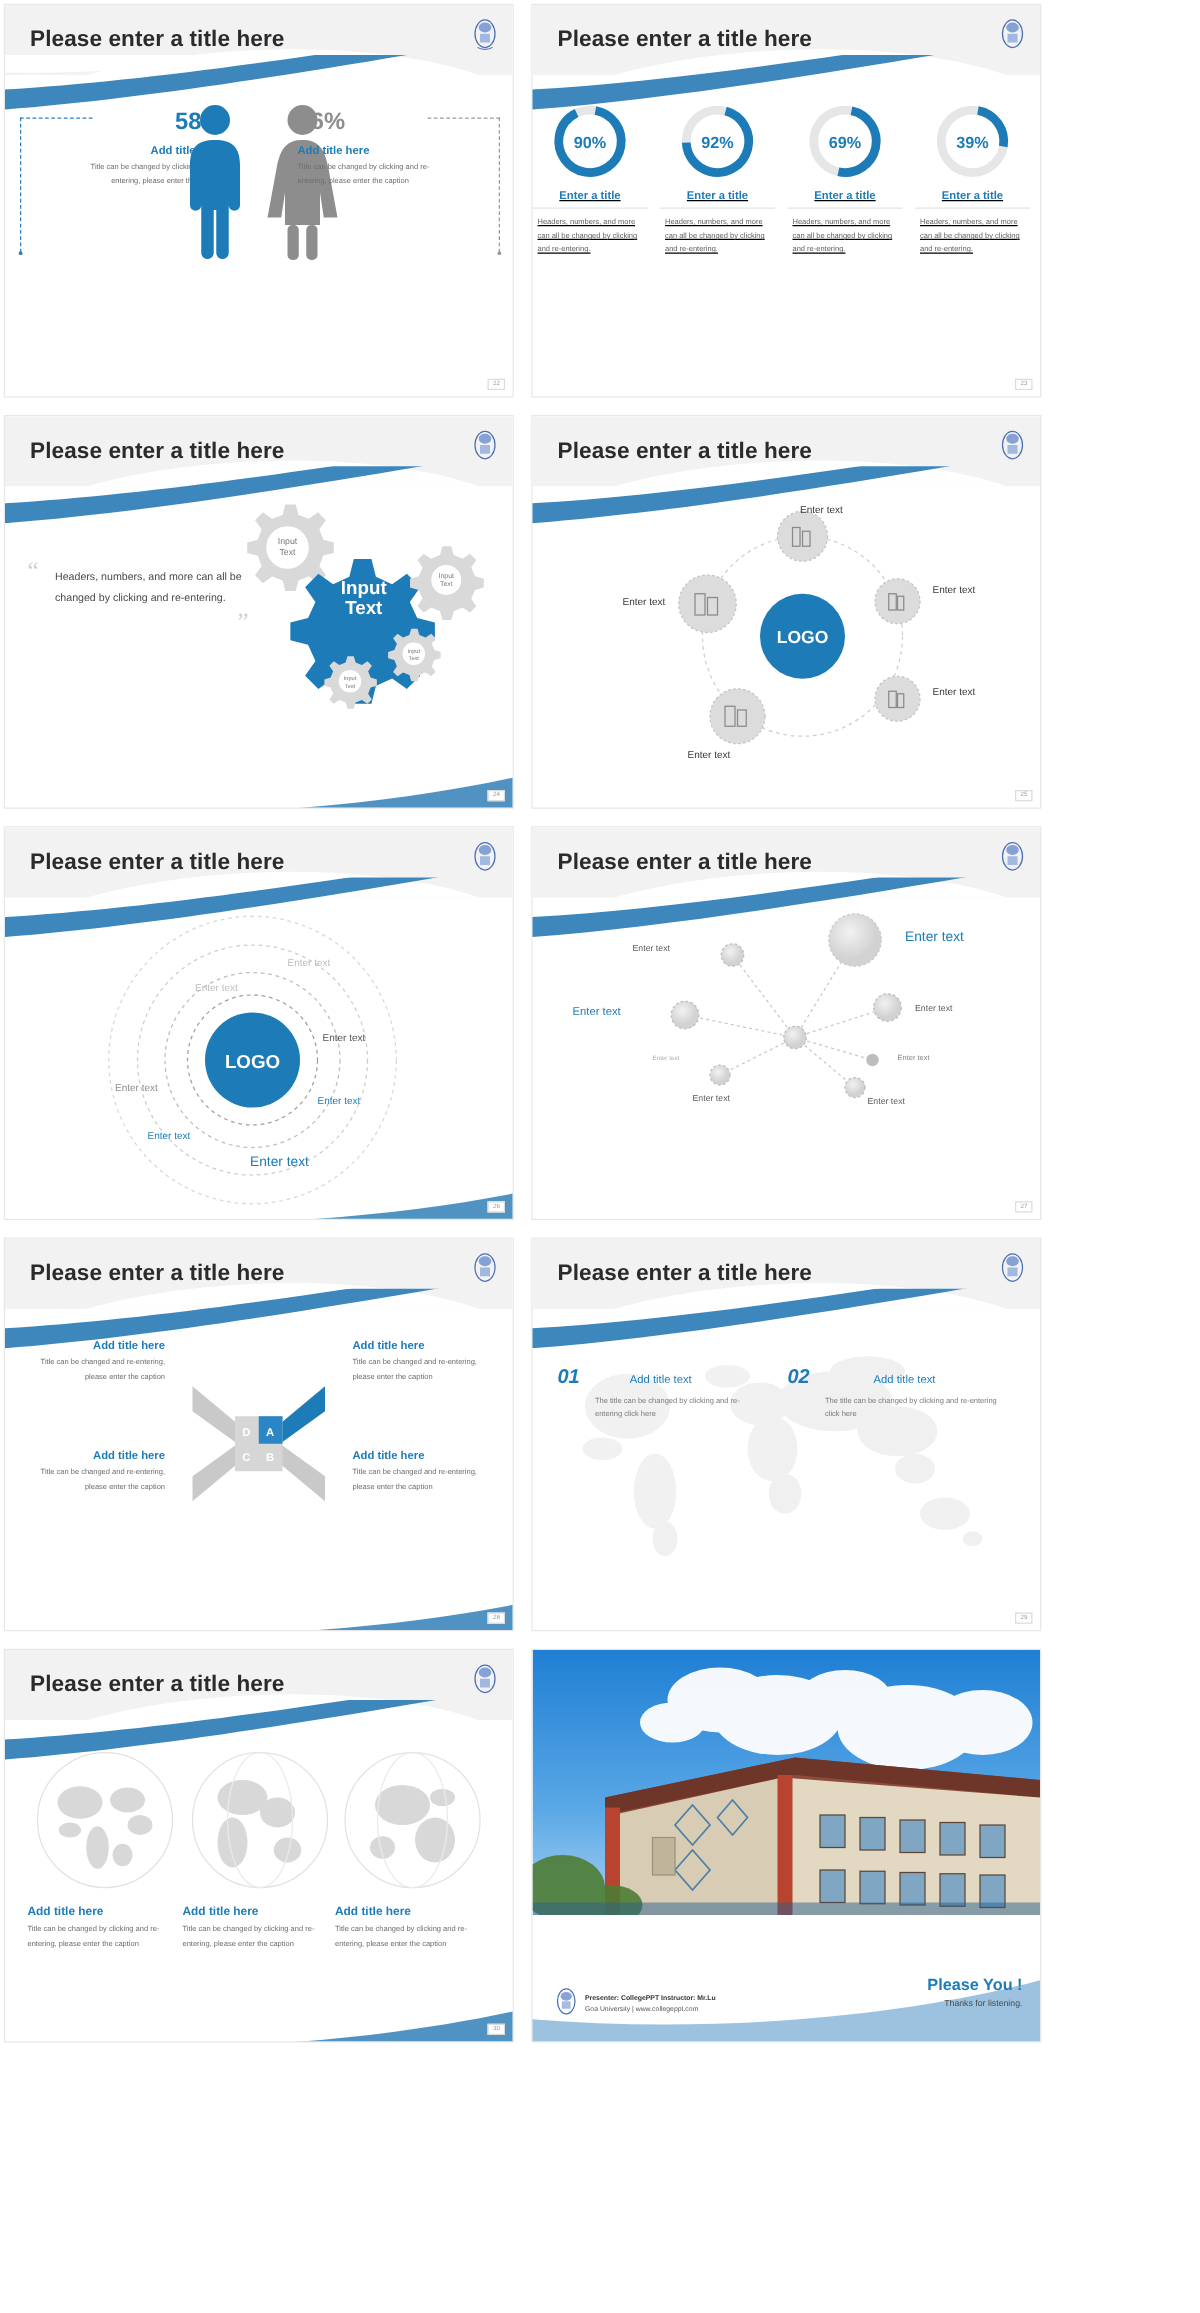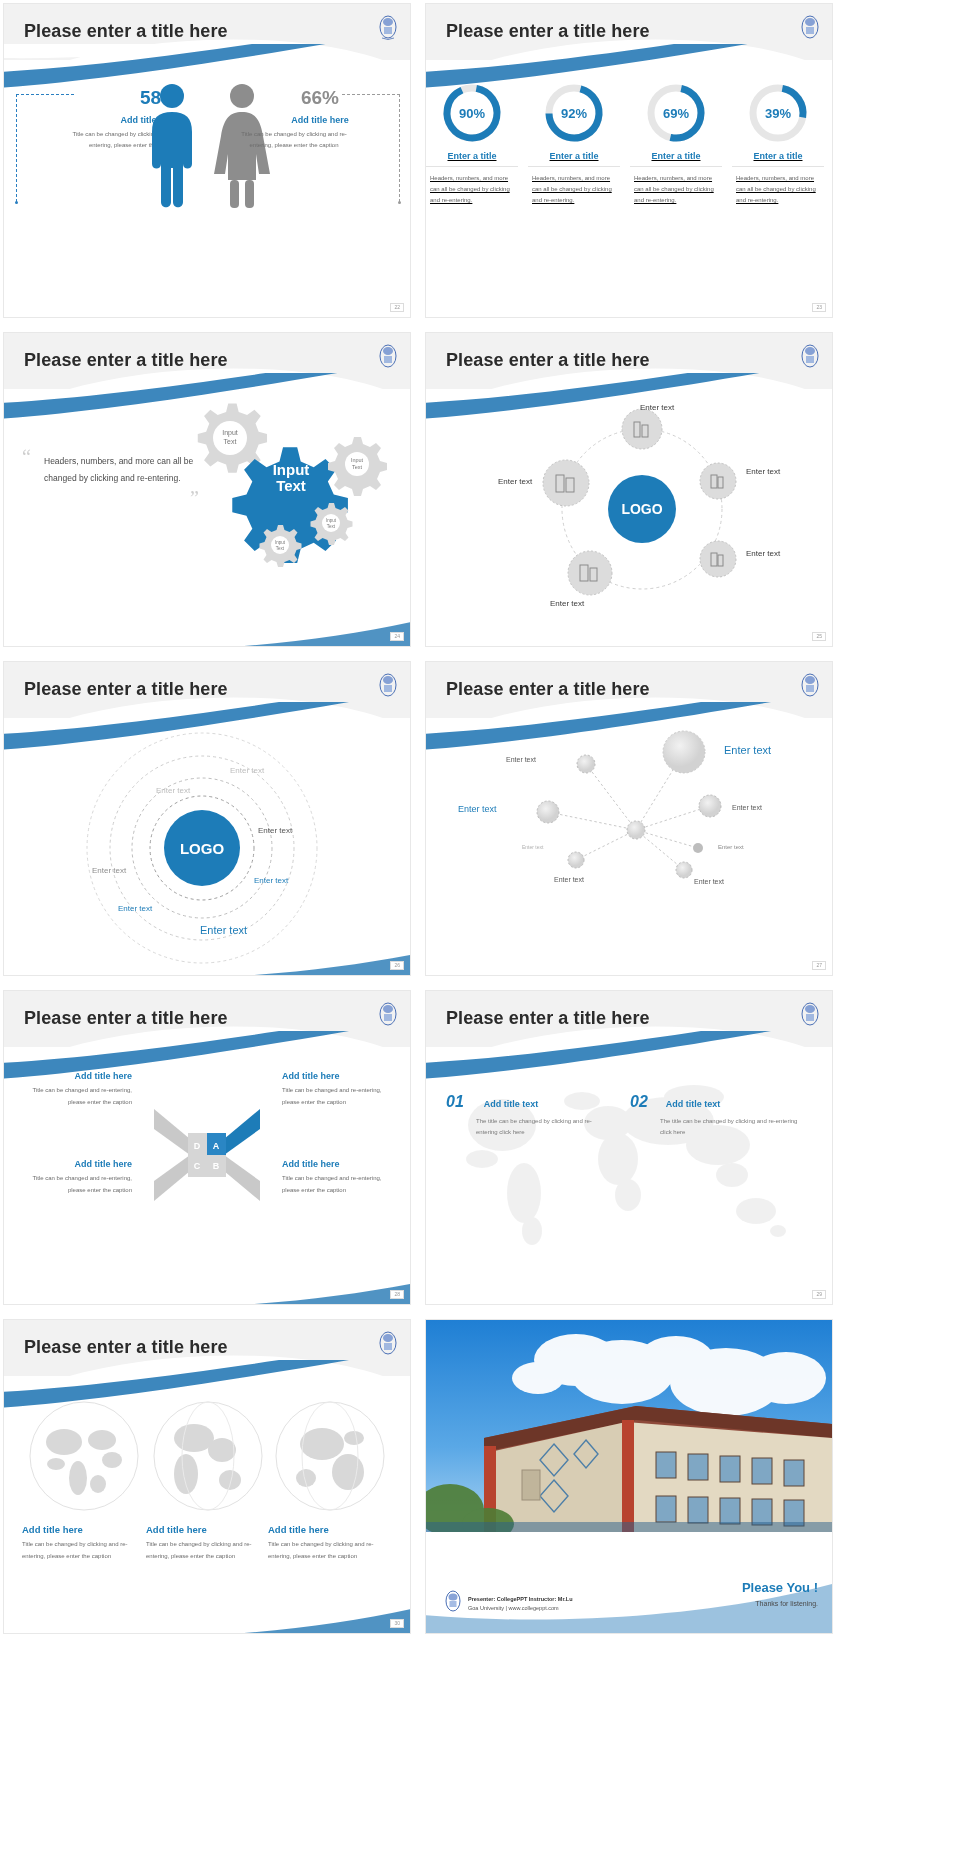--- a/index.html
+++ b/index.html
@@ -100,21 +100,21 @@
   
   .net-lbl { position:absolute; font-size:7px; color:#5a5a5a; }
 
   
   .x-col { position:absolute; width:118px; }
   .x-h { font-size:9px; font-weight:bold; color:#1d7cb8; }
   .x-p { font-size:6px; color:#6d6d6d; line-height:1.95; margin-top:4px; }
 
   
   .num { font-size:16px; font-weight:bold; font-style:italic; color:#1d7cb8; }
-  .n-h { font-size:9px; font-weight:bold; color:#1d7cb8; }
+  .n-h { font-size:9px; font-weight:normal; color:#1d7cb8;margin-left:33px; }
   .n-p { font-size:6px; color:#7a7a7a; line-height:1.9; margin-top:5px; }
 
   
   .g-col { position:absolute; width:118px; }
   .g-h { font-size:9.5px; font-weight:bold; color:#1d7cb8; }
   .g-p { font-size:6px; color:#6d6d6d; line-height:1.95; margin-top:4px; }
 
   
   .photo { position:absolute; left:0; top:0; right:0; height:212px; overflow:hidden; }
   .thanks-wrap { position:absolute; right:14px; bottom:26px; text-align:right; }
@@ -161,21 +161,21 @@
         <path d="M28 30 C14 30 8 36 8 50 L8 82 C8 88 17 88 17 82 L17 56 L17 120 C17 127 27 127 27 120 L27 86 L29 86 L29 120 C29 127 39 127 39 120 L39 56 L39 82 C39 88 48 88 48 82 L48 50 C48 36 42 30 28 30 Z" fill="#1d7cb8"></path>
       </svg>
 
       <svg class="fig" style="left:208px;" width="60" height="130" viewBox="0 0 60 130">
         <circle cx="30" cy="14" r="12" fill="#8d8d8d"></circle>
         <path d="M30 30 C18 30 12 36 9 54 L2 92 L13 92 L16 72 L16 98 L44 98 L44 72 L47 92 L58 92 L51 54 C48 36 42 30 30 30 Z" fill="#8d8d8d"></path>
         <rect x="18" y="98" width="9" height="28" rx="4" fill="#8d8d8d"></rect>
         <rect x="33" y="98" width="9" height="28" rx="4" fill="#8d8d8d"></rect>
       </svg>
 
-      <div class="s22-right" style="text-align:center; padding-left:8px;">
+      <div class="s22-right" style="text-align:left; padding-left:8px;">
         <div class="pct grey">66%</div>
         <div class="addt">Add title here</div>
         <div class="capt" style="width:112px;">Title can be changed by clicking and re-entering, please enter the caption</div>
       </div>
     </div>
     <div class="pagenum">22</div>
   </div>
 
   <div class="slide">
     <svg class="swoosh" viewBox="0 0 420 50" preserveAspectRatio="none">
@@ -532,21 +532,21 @@
           <ellipse cx="286" cy="82" rx="32" ry="20"></ellipse>
           <ellipse cx="300" cy="112" rx="16" ry="12"></ellipse>
           <ellipse cx="324" cy="148" rx="20" ry="13"></ellipse>
           <ellipse cx="346" cy="168" rx="8" ry="6"></ellipse>
           <ellipse cx="150" cy="38" rx="18" ry="9"></ellipse>
           <ellipse cx="262" cy="34" rx="30" ry="12"></ellipse>
         </g>
       </svg>
 
       <div style="position:absolute; left:20px; top:46px; width:160px;">
-        <div style="display:flex; align-items:baseline; gap:20px;">
+        <div style="display:flex; align-items:baseline; gap:7px;">
           <span class="num">01</span>
           <span class="n-h">Add title text</span>
         </div>
         <div class="n-p" style="margin-left:30px;">The title can be changed by clicking and re-entering click here</div>
       </div>
 
       <div style="position:absolute; left:204px; top:46px; width:170px;">
         <div style="display:flex; align-items:baseline; gap:18px;">
           <span class="num">02</span>
           <span class="n-h">Add title text</span>

